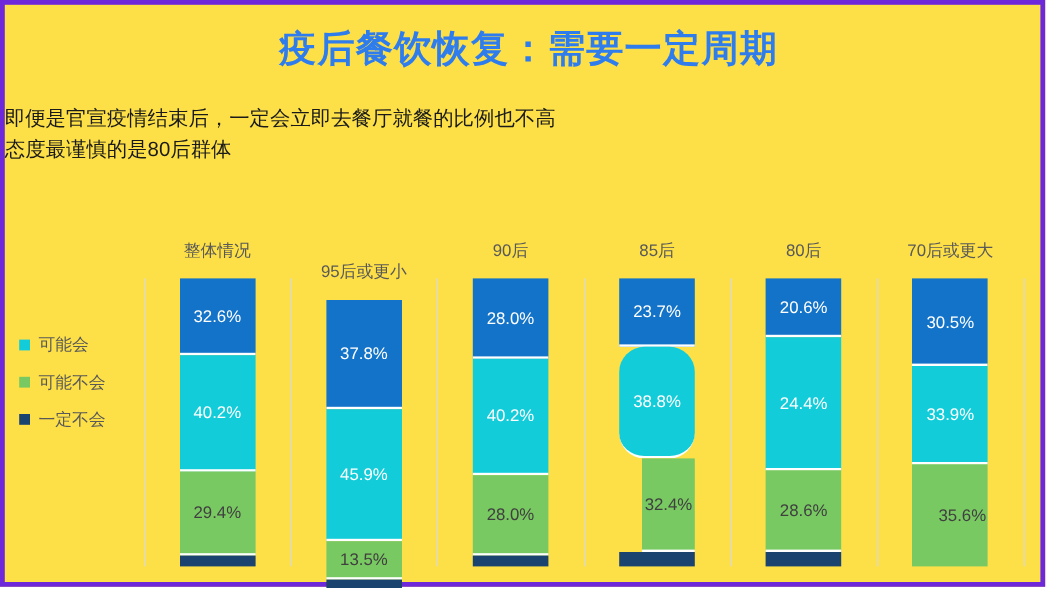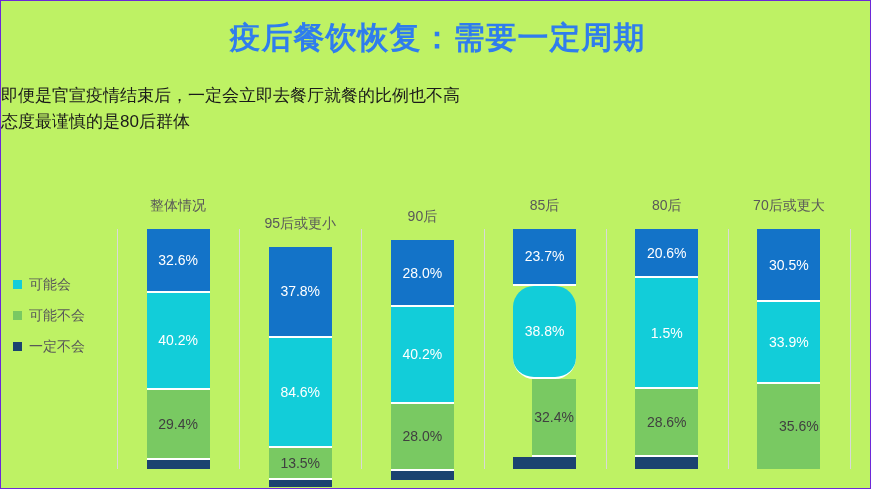--- a/index.html
+++ b/index.html
@@ -4,23 +4,23 @@
 <style>
   html,body{margin:0;padding:0;}
   body{
     width:873px;height:491px;
     background:#ffffff;
     font-family:"Liberation Sans","DejaVu Sans",sans-serif;
     overflow:hidden;
   }
   .frame{
     position:absolute;left:0;top:0;width:871px;height:489px;
-    border:1px solid #6d28d9;
+    border:4px solid #6d28d9;
     box-sizing:border-box;
-    background:#bef264;
+    background:#fde047;
   }
   .title{
     position:absolute;left:0;top:16px;width:873px;
     text-align:center;
     font-size:31px;
     font-weight:bold;
     color:#2f7ded;
     letter-spacing:1px;
     white-space:nowrap;
   }
@@ -143,29 +143,29 @@
           <div class="seg hide-label" style="background: rgb(27, 67, 112); height: 8.88px; color: rgb(255, 255, 255);"></div>
         </div>
       </div>
       <div class="cat-col" style="left: 122.167px; width: 122.167px; margin-top: 18px;">
         <div class="cat-label">95后或更小</div>
         <div class="bar">
           <div class="seg" style="background: rgb(19, 115, 200); height: 90.72px; color: rgb(255, 255, 255);">
             <span class="seg-label">37.8%</span>
           </div>
           <div class="seg" style="background: rgb(18, 205, 217); height: 110.16px; color: rgb(255, 255, 255);">
-            <span class="seg-label">84.6%</span>
+            <span class="seg-label">45.9%</span>
           </div>
           <div class="seg" style="background: rgb(121, 201, 98); height: 32.4px; color: rgb(64, 64, 64);">
             <span class="seg-label">13.5%</span>
           </div>
           <div class="seg hide-label" style="background: rgb(27, 67, 112); height: 6.72px; color: rgb(255, 255, 255);"></div>
         </div>
       </div>
-      <div class="cat-col" style="left: 244.333px; width: 122.167px; margin-top: 11px;">
+      <div class="cat-col" style="left: 244.333px; width: 122.167px;">
         <div class="cat-label">90后</div>
         <div class="bar">
           <div class="seg" style="background: rgb(19, 115, 200); height: 67.2px; color: rgb(255, 255, 255);">
             <span class="seg-label">28.0%</span>
           </div>
           <div class="seg" style="background: rgb(18, 205, 217); height: 96.48px; color: rgb(255, 255, 255);">
             <span class="seg-label">40.2%</span>
           </div>
           <div class="seg" style="background: rgb(121, 201, 98); height: 67.2px; color: rgb(64, 64, 64);">
             <span class="seg-label">28.0%</span>
@@ -188,21 +188,21 @@
           <div class="seg hide-label" style="background: rgb(27, 67, 112); height: 12.24px; color: rgb(255, 255, 255);"></div>
         </div>
       </div>
       <div class="cat-col" style="left: 488.667px; width: 122.167px;">
         <div class="cat-label">80后</div>
         <div class="bar">
           <div class="seg" style="background: rgb(19, 115, 200); height: 49.44px; color: rgb(255, 255, 255);">
             <span class="seg-label">20.6%</span>
           </div>
           <div class="seg" style="background: rgb(18, 205, 217); height: 110.4px; color: rgb(255, 255, 255);">
-            <span class="seg-label">1.5%</span>
+            <span class="seg-label">24.4%</span>
           </div>
           <div class="seg" style="background: rgb(121, 201, 98); height: 68.64px; color: rgb(64, 64, 64);">
             <span class="seg-label">28.6%</span>
           </div>
           <div class="seg hide-label" style="background: rgb(27, 67, 112); height: 11.52px; color: rgb(255, 255, 255);"></div>
         </div>
       </div>
       <div class="cat-col" style="left: 610.833px; width: 122.167px;">
         <div class="cat-label">70后或更大</div>
         <div class="bar">

